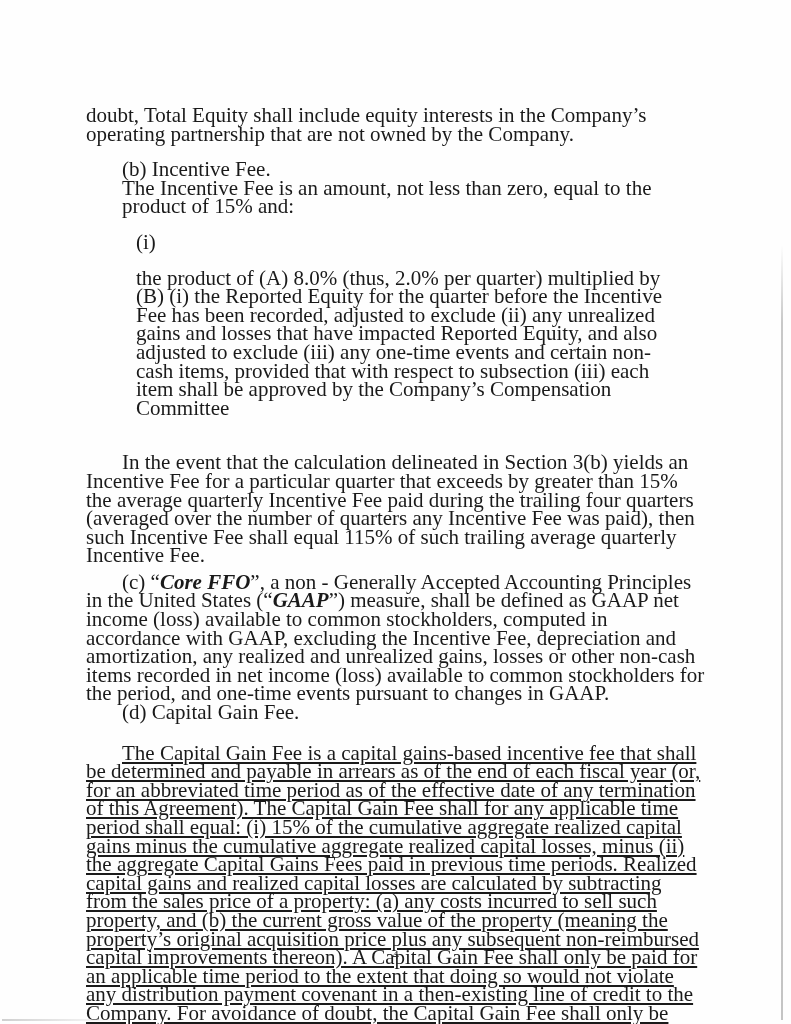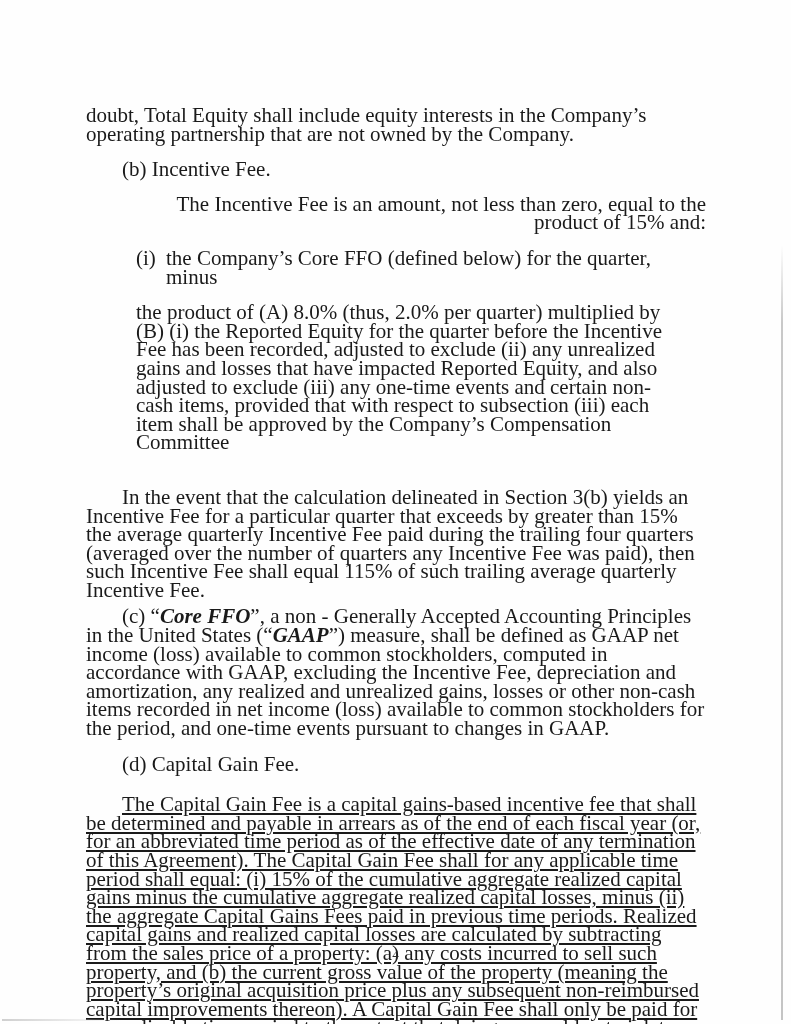--- a/index.html
+++ b/index.html
@@ -28,36 +28,36 @@
       top: 106px;
       width: 620px;
       font-size: 21px;
       line-height: 18.6px;
     }
     p {
       margin: 0;
     }
     .block-first { margin: 0; }
     .label-b { margin-top: 17px; padding-left: 36px; }
-    .intro-b { margin-top: 16px; padding-left: 36px; text-align: right; }
+    .intro-b { margin-top: 0; padding-left: 36px; }
     .list-item {
       display: flex;
       margin-top: 17px;
       padding-left: 50px;
     }
     .list-item .marker {
       flex: 0 0 30px;
     }
     .list-item .text {
       flex: 1 1 auto;
       padding-right: 30px;
     }
     .para-event { margin-top: 36px; text-indent: 36px; }
     .para-c { margin-top: 8px; text-indent: 36px; }
-    .label-d { margin-top: 17px; padding-left: 36px; }
+    .label-d { padding-left: 36px; }
     .para-d { margin-top: 22px; text-indent: 36px; text-decoration: underline; }
     .bi { font-weight: bold; font-style: italic; }
     .page-number {
       position: absolute;
       left: 0;
       width: 791px;
       top: 947px;
       text-align: center;
       font-size: 13px;
       color: #2a2a2a;
@@ -85,21 +85,20 @@
 <div class="page">
   <div class="content">
 
     <p class="block-first">doubt, Total Equity shall include equity interests in the Company’s operating partnership that are not owned by the Company.</p>
 
     <p class="label-b">(b) Incentive Fee.</p>
     <p class="intro-b">The Incentive Fee is an amount, not less than zero, equal to the product of 15% and:</p>
 
     <div class="list-item">
       <span class="marker">(i)</span>
-      <span class="text">the Company’s Core FFO (defined below) for the quarter, minus</span>
     </div>
     <div class="list-item">
       <span class="text">the product of (A) 8.0% (thus, 2.0% per quarter) multiplied by (B) (i) the Reported Equity for the quarter before the Incentive Fee has been recorded, adjusted to exclude (ii) any unrealized gains and losses that have impacted Reported Equity, and also adjusted to exclude (iii) any one-time events and certain non-cash items, provided that with respect to subsection (iii) each item shall be approved by the Company’s Compensation Committee</span>
     </div>
 
     <p class="para-event">In the event that the calculation delineated in Section 3(b) yields an Incentive Fee for a particular quarter that exceeds by greater than 15% the average quarterly Incentive Fee paid during the trailing four quarters (averaged over the number of quarters any Incentive Fee was paid), then such Incentive Fee shall equal 115% of such trailing average quarterly Incentive Fee.</p>
 
     <p class="para-c"><span>(c) “</span><span class="bi">Core FFO</span><span>”, a non - Generally Accepted Accounting Principles in the United States (“</span><span class="bi">GAAP</span><span>”) measure, shall be defined as GAAP net income (loss) available to common stockholders, computed in accordance with GAAP, excluding the Incentive Fee, depreciation and amortization, any realized and unrealized gains, losses or other non-cash items recorded in net income (loss) available to common stockholders for the period, and one-time events pursuant to changes in GAAP.</span></p>
 
     <p class="label-d">(d) Capital Gain Fee.</p>

